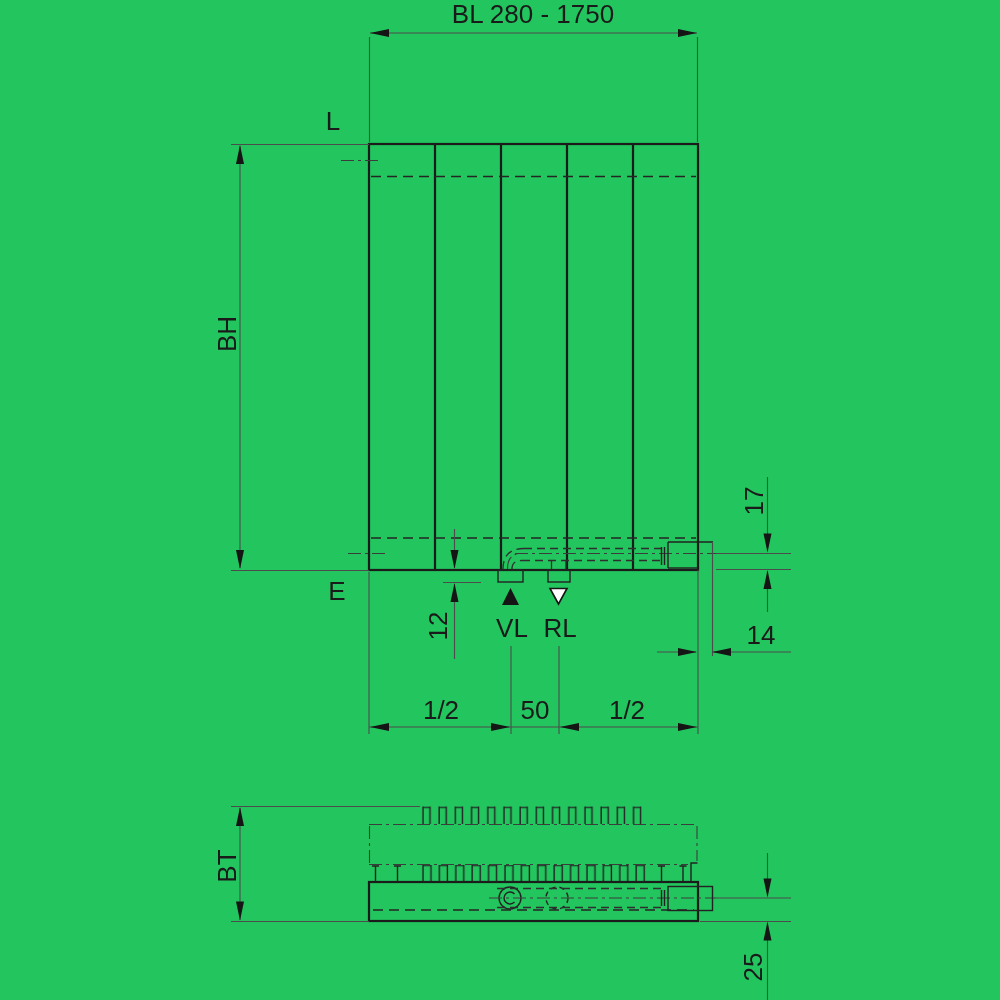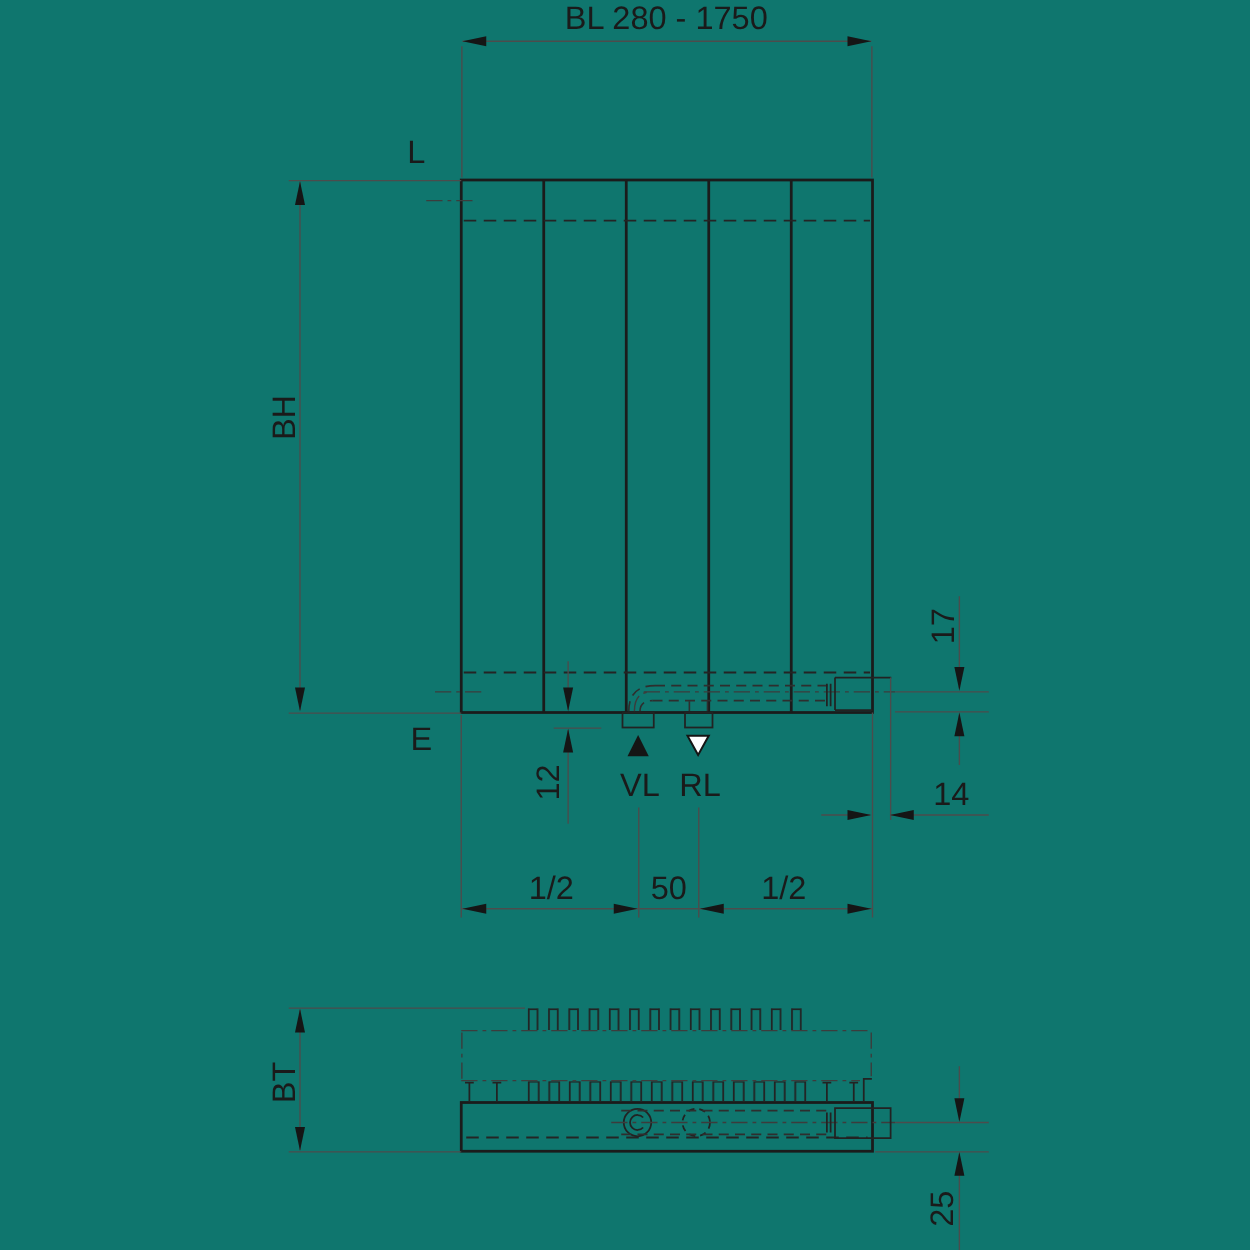--- a/index.html
+++ b/index.html
@@ -1,16 +1,16 @@
 <!DOCTYPE html>
 <html><head>
 <meta charset="utf-8">
 <style>
   html,body{margin:0;padding:0;background:#ffffff;}
-  .stage{position:relative;width:1000px;height:1000px;background:#0f766e;overflow:hidden;}
+  .stage{position:relative;width:1000px;height:1000px;background:#22c55e;overflow:hidden;}
   svg{position:absolute;left:0;top:0;}
   .thick{stroke:#1b1b1b;stroke-width:2.2;fill:none;stroke-linecap:butt}
   .med{stroke:#222222;stroke-width:1.4;fill:none}
   .thin{stroke:#4c4c4c;stroke-width:1.1;fill:none}
   .dash{stroke:#242424;stroke-width:1.5;fill:none;stroke-dasharray:10 6}
   .dashf{stroke:#2e2e2e;stroke-width:1.3;fill:none;stroke-dasharray:8 5}
   .cl{stroke:#3c3c3c;stroke-width:1.1;fill:none;stroke-dasharray:13 4 3 4}
   .arr{fill:#151515;stroke:none}
   .openarr{fill:#ffffff;stroke:#151515;stroke-width:1.6}
   text{font-family:"Liberation Sans","DejaVu Sans",sans-serif;font-size:26px;fill:#1a1a1a;}

